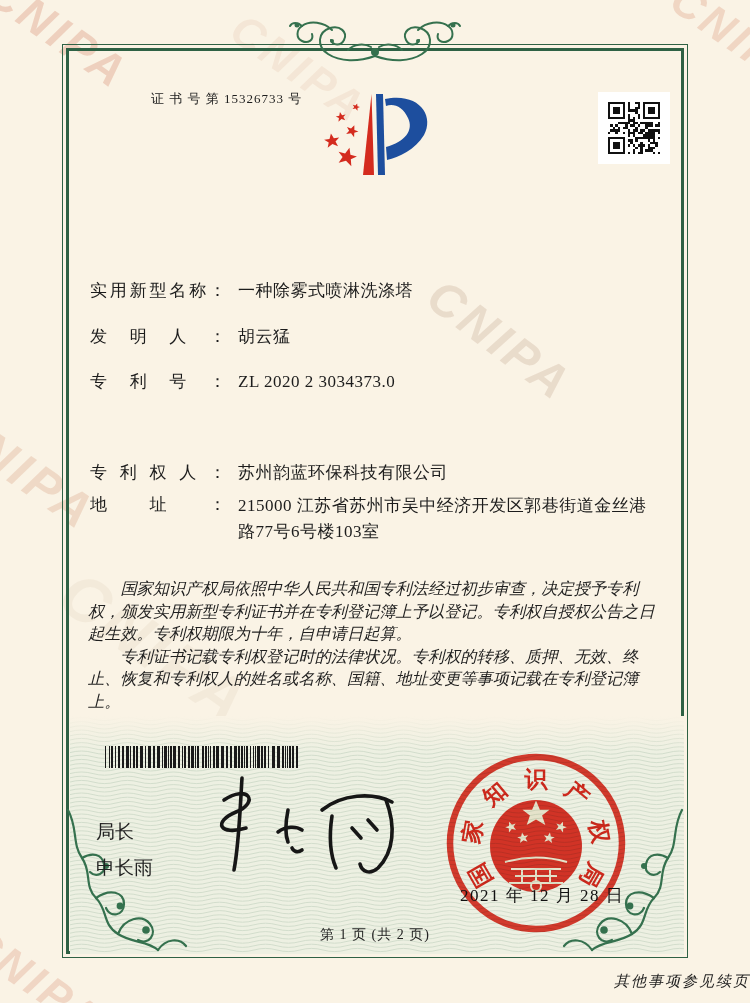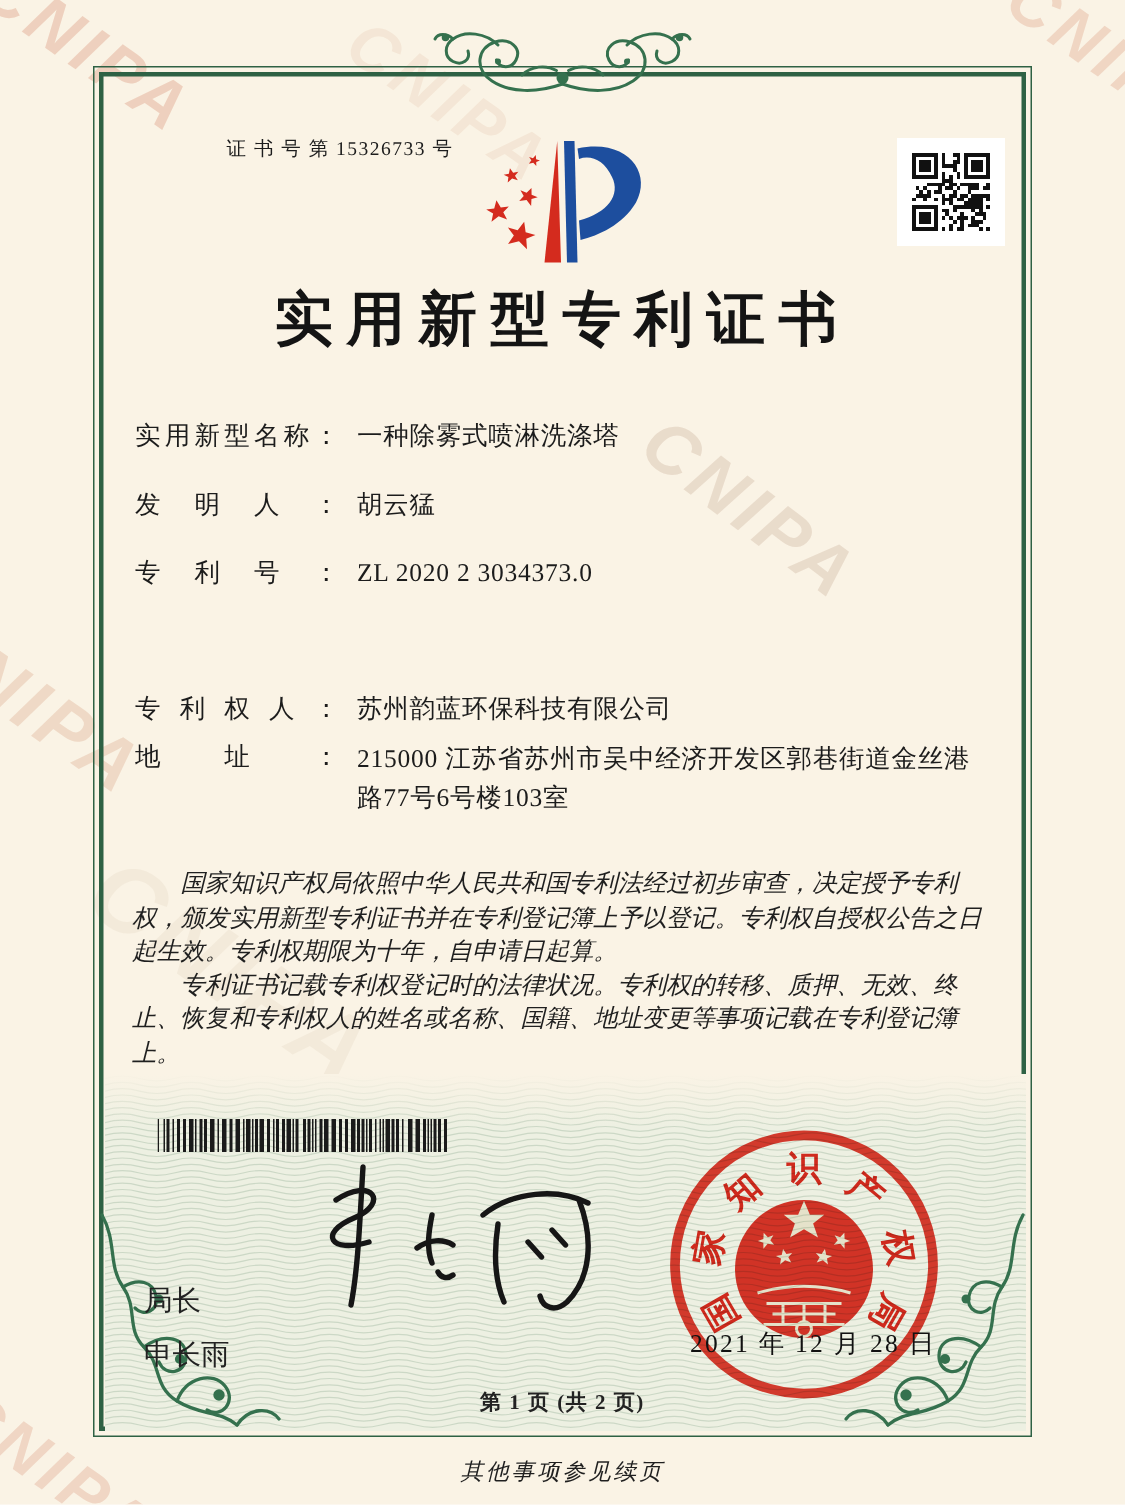--- a/index.html
+++ b/index.html
@@ -28,28 +28,28 @@
   .pair2 .flabel2{letter-spacing:4px;}
   
   #body-text{left:88px;top:578px;width:576px;font-size:16.2px;line-height:22.6px;
              font-style:italic;color:#1f1f1f;z-index:4;}
   #body-text p{margin:0;text-indent:2em;}
   
   #waves{left:70px;top:716px;z-index:3;}
   #waves-fade{left:70px;top:716px;width:614px;height:36px;z-index:3;
               background:linear-gradient(#faf3e5,rgba(250,243,229,0));}
   #barcode{left:105px;top:746px;z-index:4;}
-  #officer{left:96px;top:850px;z-index:5;font-family:"Liberation Sans",sans-serif;
+  #officer{left:96px;top:814px;z-index:5;font-family:"Liberation Sans",sans-serif;
            font-size:19px;color:#222;line-height:36px;}
   #signature{left:196px;top:770px;z-index:5;}
   #seal{left:443px;top:750px;z-index:5;mix-blend-mode:multiply;}
   #seal-date{left:460px;top:884px;font-size:17px;letter-spacing:1.5px;color:#111;z-index:6;}
   #page-info{left:0;top:926px;width:750px;text-align:center;font-size:14px;
-             letter-spacing:1px;color:#222;z-index:5;font-weight:bold;}
-  #cont-note{left:0;top:972px;width:750px;text-align:center;font-size:15px;font-style:italic;
+             letter-spacing:1px;color:#222;z-index:5;}
+  #cont-note{left:0;top:972px;width:750px;text-align:right;font-size:15px;font-style:italic;
              letter-spacing:2px;color:#1f1f1f;z-index:4;}
   .flourish{z-index:4;}
 </style>
 </head>
 <body>
 
 <div id="page">
 
   <div class="wm abs" style="left:8px;top:-36px;font-size:46px;color:rgba(211,130,100,.30);">CNIPA</div>
   <div class="wm abs" style="left:690px;top:-26px;font-size:44px;color:rgba(211,130,100,.26);">CNIPA</div>
@@ -229,21 +229,20 @@
       <rect x="5" y="5" width="5" height="5" fill="#fff"></rect>
       <rect x="6" y="6" width="3" height="3" fill="#111"></rect>
       <rect x="18" y="4" width="7" height="7" fill="#111"></rect>
       <rect x="19" y="5" width="5" height="5" fill="#fff"></rect>
       <rect x="20" y="6" width="3" height="3" fill="#111"></rect>
       <rect x="4" y="18" width="7" height="7" fill="#111"></rect>
       <rect x="5" y="19" width="5" height="5" fill="#fff"></rect>
       <rect x="6" y="20" width="3" height="3" fill="#111"></rect>
     </svg>
 
-  <div id="title" class="abs">实用新型专利证书</div>
 
   <div class="row abs" style="top:325px">
     <span class="flabel">发明人：</span><span class="fvalue">胡云猛</span>
   </div>
   <div class="row abs" style="top:279px">
     <span class="flabel">实用新型名称：</span><span class="fvalue">一种除雾式喷淋洗涤塔</span>
   </div>
   <div class="row abs" style="top:370px">
     <span class="flabel">专利号：</span><span class="fvalue">ZL 2020 2 3034373.0</span>
   </div>

